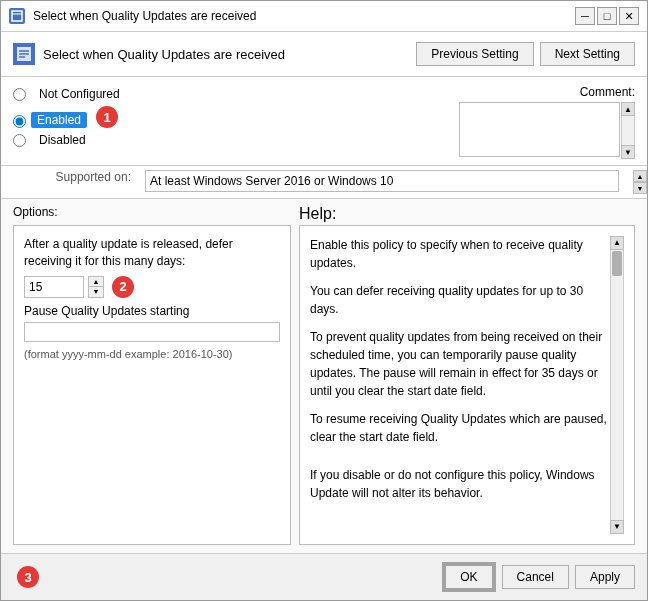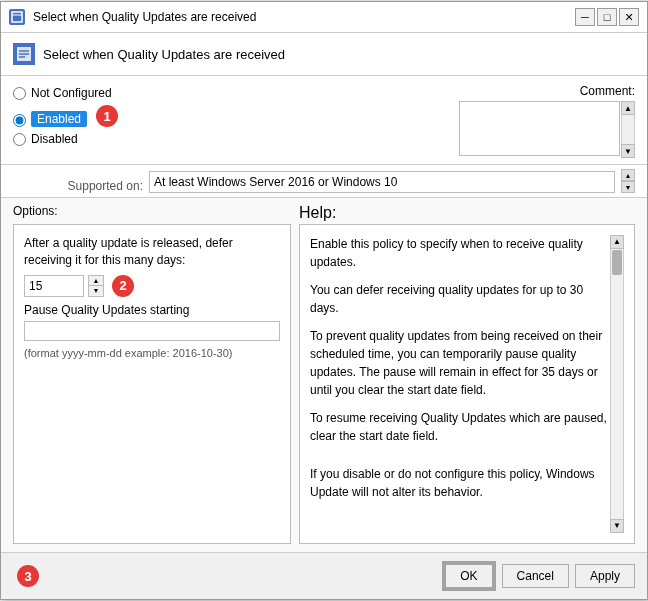--- a/index.html
+++ b/index.html
@@ -95,21 +95,21 @@
       font-size: 12px;
       font-family: 'Segoe UI', sans-serif;
     }
     .btn-ok {
       border: 4px solid #a3a3a3;
       background: #f0f0f0;
     }
     .radio-label {
       display: flex;
       align-items: center;
-      gap: 5px;
+      gap: 13px;
       cursor: pointer;
       font-size: 12px;
     }
     .radio-label input[type="radio"] {
       accent-color: #0078d4;
     }
     .enabled-label {
       background: #1e88e5;
       color: white;
       padding: 1px 6px;
@@ -236,20 +236,24 @@
     <div class="header-title-row">
       <div class="policy-icon">
         <svg width="18" height="18" viewBox="0 0 18 18">
             <rect x="2" y="2" width="14" height="14" fill="white" opacity="0.8"></rect>
             <line x1="4" y1="6" x2="14" y2="6" stroke="#4472c4" stroke-width="1.5"></line>
             <line x1="4" y1="9" x2="14" y2="9" stroke="#4472c4" stroke-width="1.5"></line>
             <line x1="4" y1="12" x2="10" y2="12" stroke="#4472c4" stroke-width="1.5"></line>
           </svg>
       </div>
       <span class="header-title">Select when Quality Updates are received</span>
+    </div>
+    <div class="header-buttons">
+      <button class="btn">Previous Setting</button>
+      <button class="btn">Next Setting</button>
     </div>
   </div>
 
   <div style="display:flex; background:#fff; border-bottom:1px solid #ccc; padding: 8px 12px 6px 12px; gap:0;">
     <div style="width:130px; flex-shrink:0; display:flex; flex-direction:column; gap:5px; padding-top:2px;">
       <label class="radio-label">
         <input type="radio" name="config" style="">
         <span>Not Configured</span>
       </label>
       <label class="radio-label" style="align-items:flex-end; gap:5px;">
@@ -268,21 +272,21 @@
         <textarea class="comment-textarea2" style="flex: 1 1 0%; height: 55px; border: 1px solid rgb(187, 187, 187); resize: none; font-size: 11px; padding: 2px; background: rgb(255, 255, 255);"></textarea>
         <div style="width:14px; display:flex; flex-direction:column; height:57px; margin-left:1px;">
           <div style="width:14px; height:14px; background:#e0e0e0; border:1px solid #bbb; display:flex; align-items:center; justify-content:center; font-size:8px; cursor:pointer;">▲</div>
           <div style="flex:1; background:#f0f0f0; border-left:1px solid #ccc; border-right:1px solid #ccc;"></div>
           <div style="width:14px; height:14px; background:#e0e0e0; border:1px solid #bbb; display:flex; align-items:center; justify-content:center; font-size:8px; cursor:pointer;">▼</div>
         </div>
       </div>
     </div>
   </div>
 
-  <div style="display:flex; align-items:flex-end; background:#fff; border-bottom:1px solid #ccc; padding: 4px 12px; gap:6px;">
+  <div style="display:flex; align-items:flex-start; background:#fff; border-bottom:1px solid #ccc; padding: 4px 0; gap:14px;">
     <span style="width:130px; text-align:right; flex-shrink:0; font-size:12px; color:#555;">Supported on:</span>
     <div style="flex:1; height:22px; border:1px solid #bbb; background:#fff; display:flex; align-items:center; padding:0 4px; font-size:12px;">
       <span>At least Windows Server 2016 or Windows 10</span>
     </div>
     <div style="width:14px; display:flex; flex-direction:column; height:24px;">
       <div style="width:14px; height:12px; background:#e0e0e0; border:1px solid #bbb; display:flex; align-items:center; justify-content:center; font-size:7px; cursor:pointer;">▲</div>
       <div style="width:14px; height:12px; background:#e0e0e0; border:1px solid #bbb; display:flex; align-items:center; justify-content:center; font-size:7px; cursor:pointer;">▼</div>
     </div>
   </div>
 

